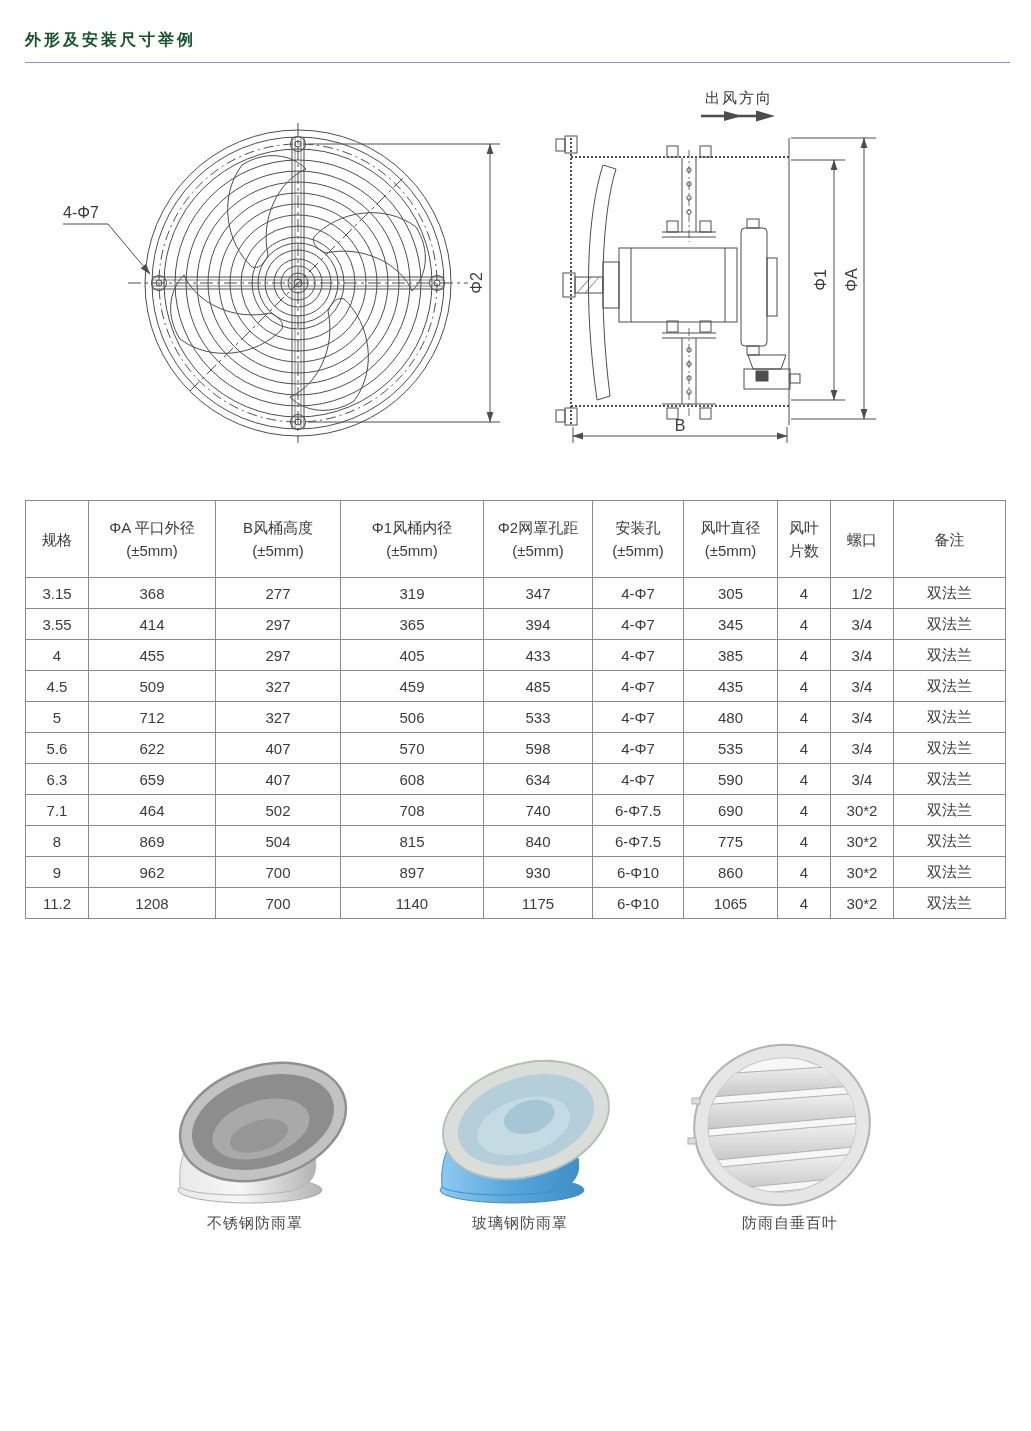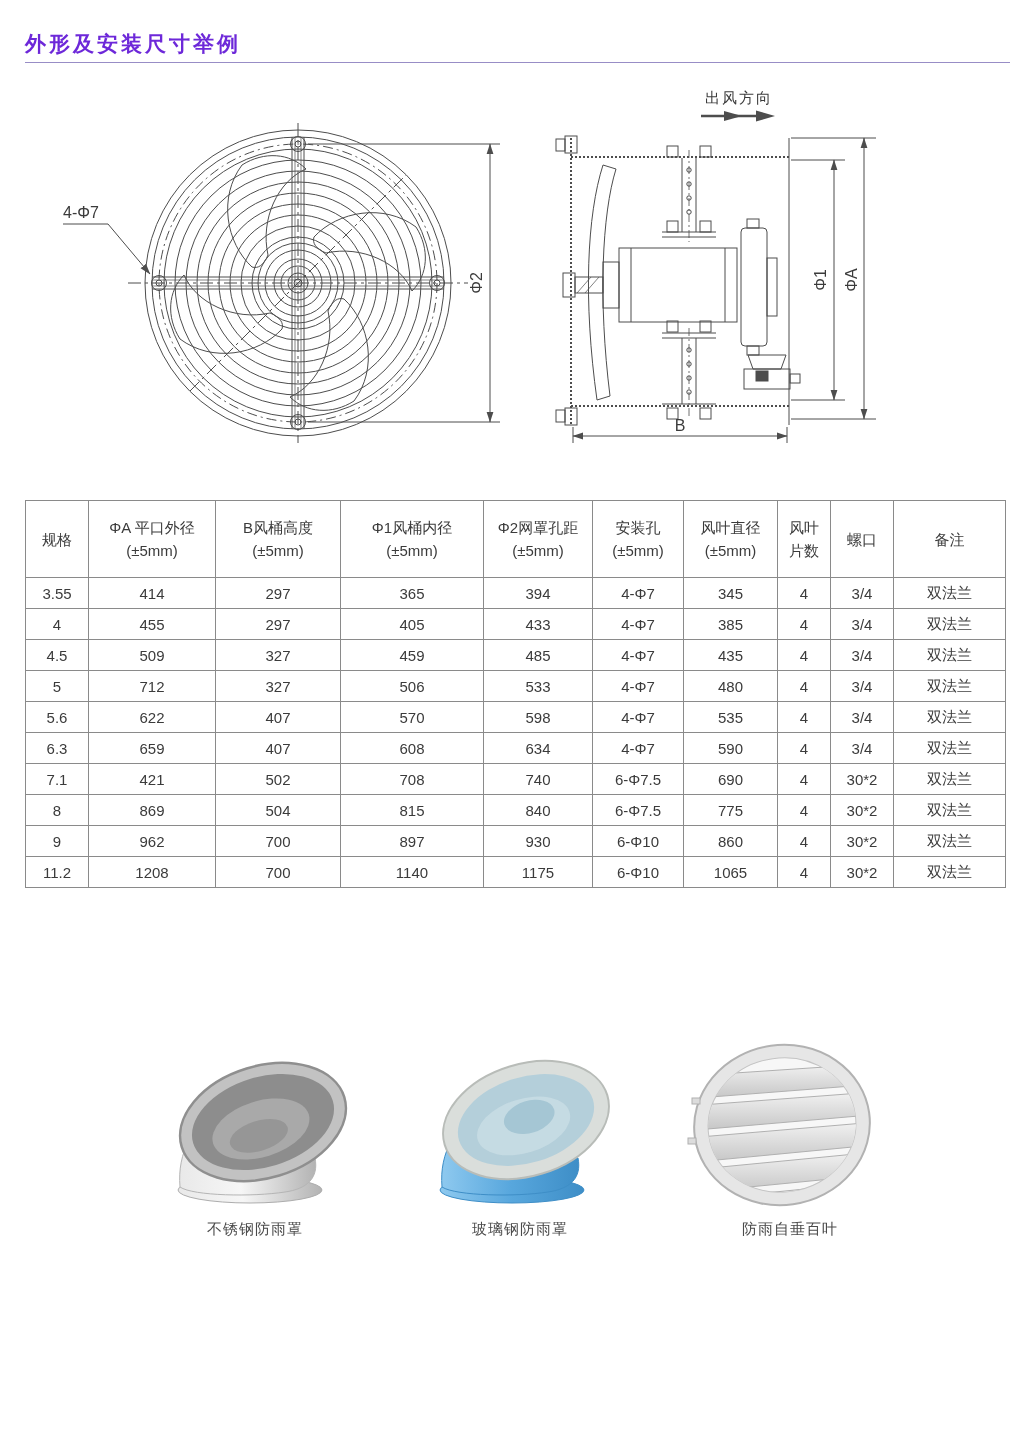--- a/index.html
+++ b/index.html
@@ -2,21 +2,21 @@
 <html><head>
 <meta charset="utf-8">
 <style>
   html,body{margin:0;padding:0;background:#ffffff;}
   .page{
     position:relative;width:1031px;height:1431px;background:#ffffff;
     font-family:"Liberation Sans", sans-serif;overflow:hidden;
   }
   .page-title{
     position:absolute;left:25px;top:30px;
-    font-size:21px;font-weight:600;letter-spacing:3px;color:#6d28d9;
+    font-size:16px;font-weight:600;letter-spacing:3px;color:#14532d;
   }
   .title-divider{
     position:absolute;left:25px;top:62px;width:985px;height:1px;background:#988dc6;
   }
   .diagram-layer{position:absolute;left:0;top:0;width:1031px;height:500px;}
   svg text{stroke:none;fill:#3b3b3b;}
 
   
   .dim-table{
     position:absolute;left:25px;top:500px;width:981px;
@@ -25,21 +25,21 @@
   .dim-table th,.dim-table td{
     border:1px solid #8a8a8a;text-align:center;vertical-align:middle;
     color:#3b3b3b;font-weight:400;padding:0 2px;
   }
   .dim-table th{height:76px;font-size:15px;line-height:23px;}
   .dim-table td{height:30px;font-size:15px;}
 
   
   .product{position:absolute;top:1040px;width:240px;}
   .product-caption{
-    margin-top:6px;text-align:center;font-size:15px;color:#4a4a4a;letter-spacing:1px;
+    text-align:center;font-size:15px;color:#4a4a4a;letter-spacing:1px;
   }
   .p1{left:135px;} .p2{left:400px;} .p3{left:670px;}
 </style>
 </head>
 <body>
 
 <div class="page">
 
   <div class="page-title">外形及安装尺寸举例</div>
   <div class="title-divider"></div>
@@ -279,20 +279,32 @@
           <th>
             <div>螺口</div>
           </th>
           <th>
             <div>备注</div>
           </th>
         </tr>
     </thead>
     <tbody>
         <tr>
+          <td>3.15</td>
+          <td>368</td>
+          <td>277</td>
+          <td>319</td>
+          <td>347</td>
+          <td>4-Φ7</td>
+          <td>305</td>
+          <td>4</td>
+          <td>1/2</td>
+          <td>双法兰</td>
+        </tr>
+        <tr>
           <td>3.55</td>
           <td>414</td>
           <td>297</td>
           <td>365</td>
           <td>394</td>
           <td>4-Φ7</td>
           <td>345</td>
           <td>4</td>
           <td>3/4</td>
           <td>双法兰</td>
@@ -352,21 +364,21 @@
           <td>608</td>
           <td>634</td>
           <td>4-Φ7</td>
           <td>590</td>
           <td>4</td>
           <td>3/4</td>
           <td>双法兰</td>
         </tr>
         <tr>
           <td>7.1</td>
-          <td>421</td>
+          <td>464</td>
           <td>502</td>
           <td>708</td>
           <td>740</td>
           <td>6-Φ7.5</td>
           <td>690</td>
           <td>4</td>
           <td>30*2</td>
           <td>双法兰</td>
         </tr>
         <tr>

